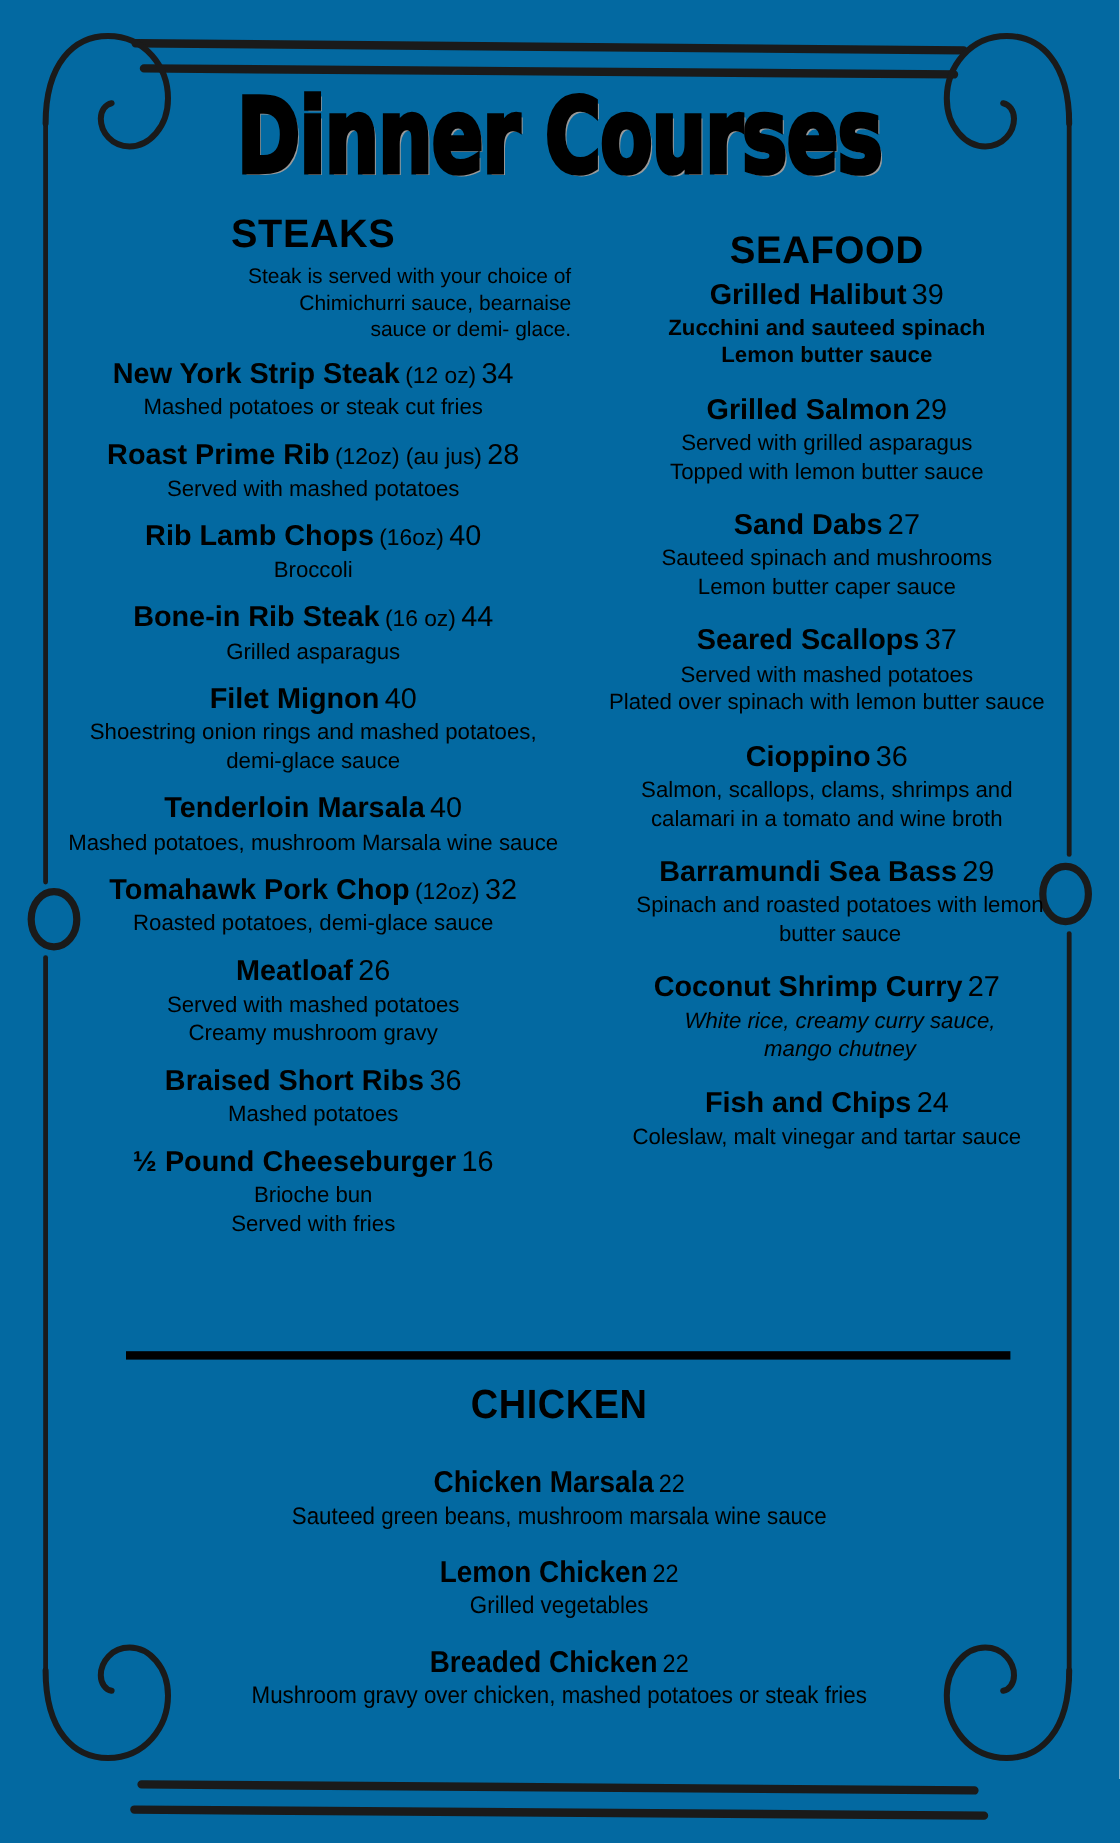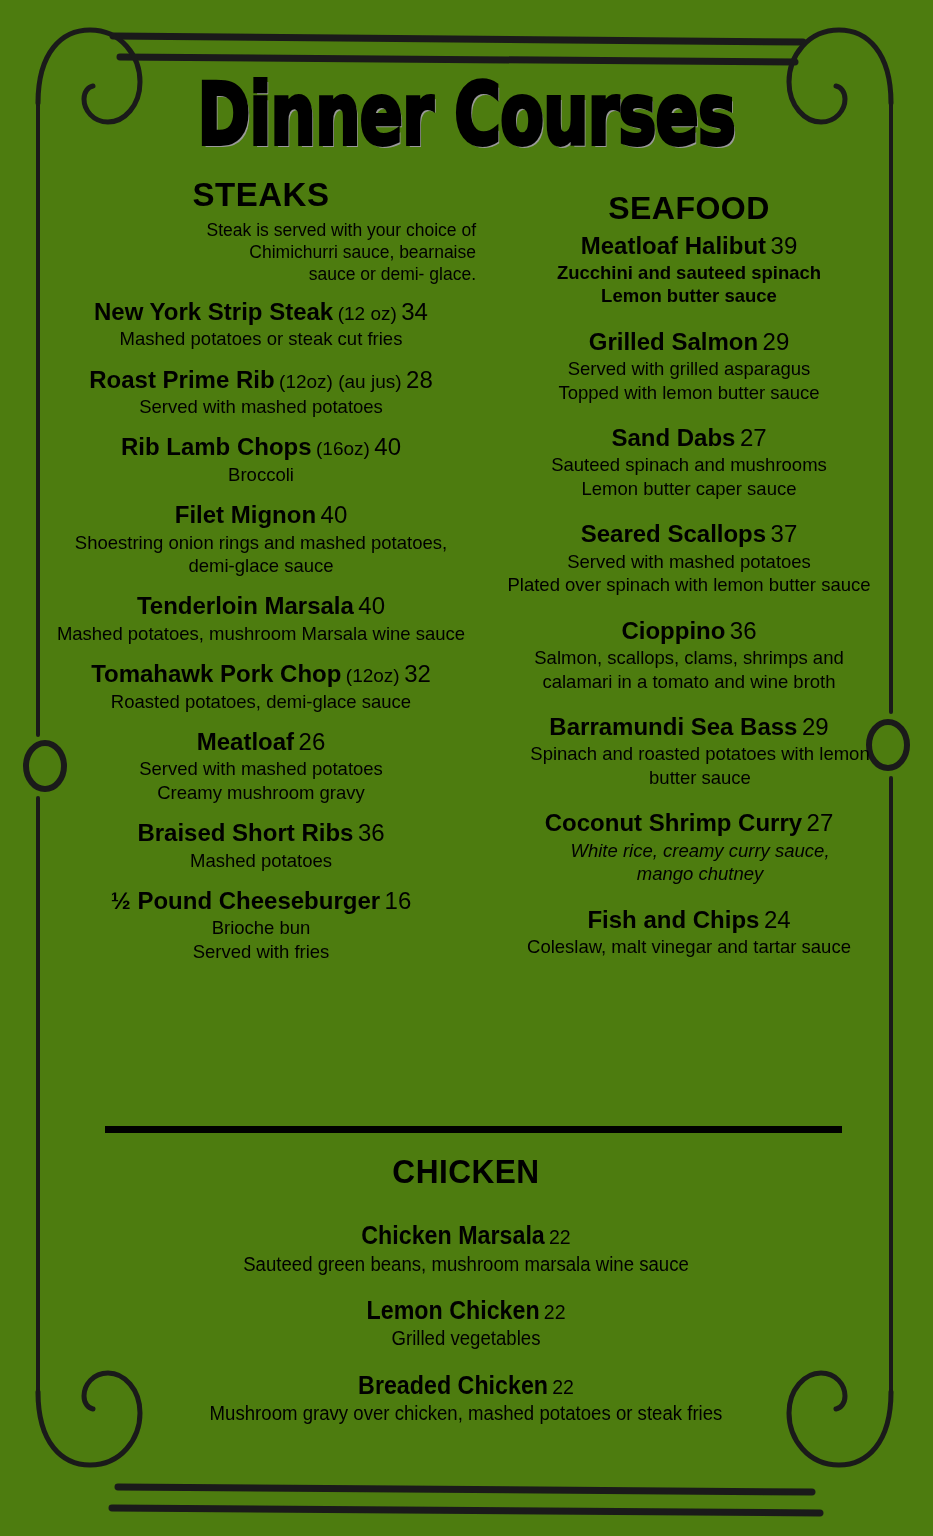--- a/index.html
+++ b/index.html
@@ -4,21 +4,21 @@
 <style>
   html, body {
     margin: 0;
     padding: 0;
     background: #ffffff;
   }
   .page {
     position: relative;
     width: 933px;
     height: 1536px;
-    background: #4d7c0f;
+    background: #0369a1;
     overflow: hidden;
     font-family: "Liberation Sans", sans-serif;
     color: #000000;
   }
 
   
   .frame-svg {
     position: absolute;
     left: 0;
     top: 0;
@@ -206,20 +206,24 @@
           </div>
           <div class="item steaks-item">
             <div class="item-head"><span class="item-name">Roast Prime Rib</span> <span class="item-meta">(12oz) (au jus)</span> <span class="item-price">28</span></div>
             <div class="item-desc" style="white-space: pre-line;">Served with mashed potatoes</div>
           </div>
           <div class="item steaks-item">
             <div class="item-head"><span class="item-name">Rib Lamb Chops</span> <span class="item-meta">(16oz)</span> <span class="item-price">40</span></div>
             <div class="item-desc" style="white-space: pre-line;">Broccoli</div>
           </div>
           <div class="item steaks-item">
+            <div class="item-head"><span class="item-name">Bone-in Rib Steak</span> <span class="item-meta">(16 oz)</span> <span class="item-price">44</span></div>
+            <div class="item-desc" style="white-space: pre-line;">Grilled asparagus</div>
+          </div>
+          <div class="item steaks-item">
             <div class="item-head"><span class="item-name">Filet Mignon</span> <span class="item-price">40</span></div>
             <div class="item-desc" style="white-space: pre-line;">Shoestring onion rings and mashed potatoes,
 demi-glace sauce</div>
           </div>
           <div class="item steaks-item">
             <div class="item-head"><span class="item-name">Tenderloin Marsala</span> <span class="item-price">40</span></div>
             <div class="item-desc" style="white-space: pre-line;">Mashed potatoes, mushroom Marsala wine sauce</div>
           </div>
           <div class="item steaks-item">
             <div class="item-head"><span class="item-name">Tomahawk Pork Chop</span> <span class="item-meta">(12oz)</span> <span class="item-price">32</span></div>
@@ -239,21 +243,21 @@
             <div class="item-desc" style="white-space: pre-line;">Brioche bun
 Served with fries</div>
           </div>
         </div>
     </div>
 
     <div class="col-seafood">
       <div class="section-head seafood-head">SEAFOOD</div>
       <div id="seafood-list">
           <div class="item seafood-item">
-            <div class="item-head"><span class="item-name">Meatloaf Halibut</span> <span class="item-price">39</span></div>
+            <div class="item-head"><span class="item-name">Grilled Halibut</span> <span class="item-price">39</span></div>
             <div class="item-desc" style="white-space: pre-line; font-weight: bold;">Zucchini and sauteed spinach
 Lemon butter sauce</div>
           </div>
           <div class="item seafood-item">
             <div class="item-head"><span class="item-name">Grilled Salmon</span> <span class="item-price">29</span></div>
             <div class="item-desc" style="white-space: pre-line;">Served with grilled asparagus
 Topped with lemon butter sauce</div>
           </div>
           <div class="item seafood-item">
             <div class="item-head"><span class="item-name">Sand Dabs</span> <span class="item-price">27</span></div>

